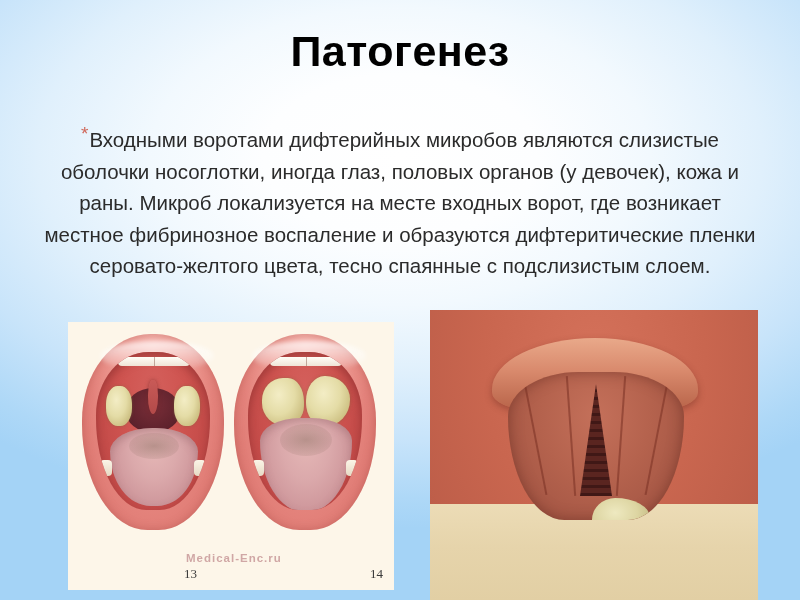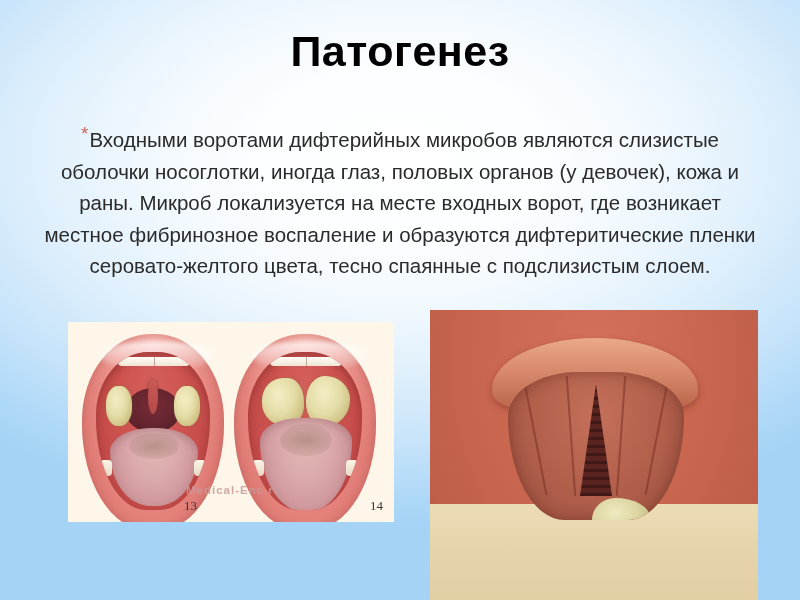--- a/index.html
+++ b/index.html
@@ -62,21 +62,21 @@
     vertical-align: 7px;
     margin-right: 1px;
   }
 
   
   #plate-throats {
     position: absolute;
     left: 68px;
     top: 322px;
     width: 326px;
-    height: 200px;
+    height: 268px;
     background: #fdf6e9;
     overflow: hidden;
   }
   .throat {
     position: absolute;
     top: 8px;
     width: 150px;
     height: 212px;
   }
   .throat.left  { left: 10px; }

